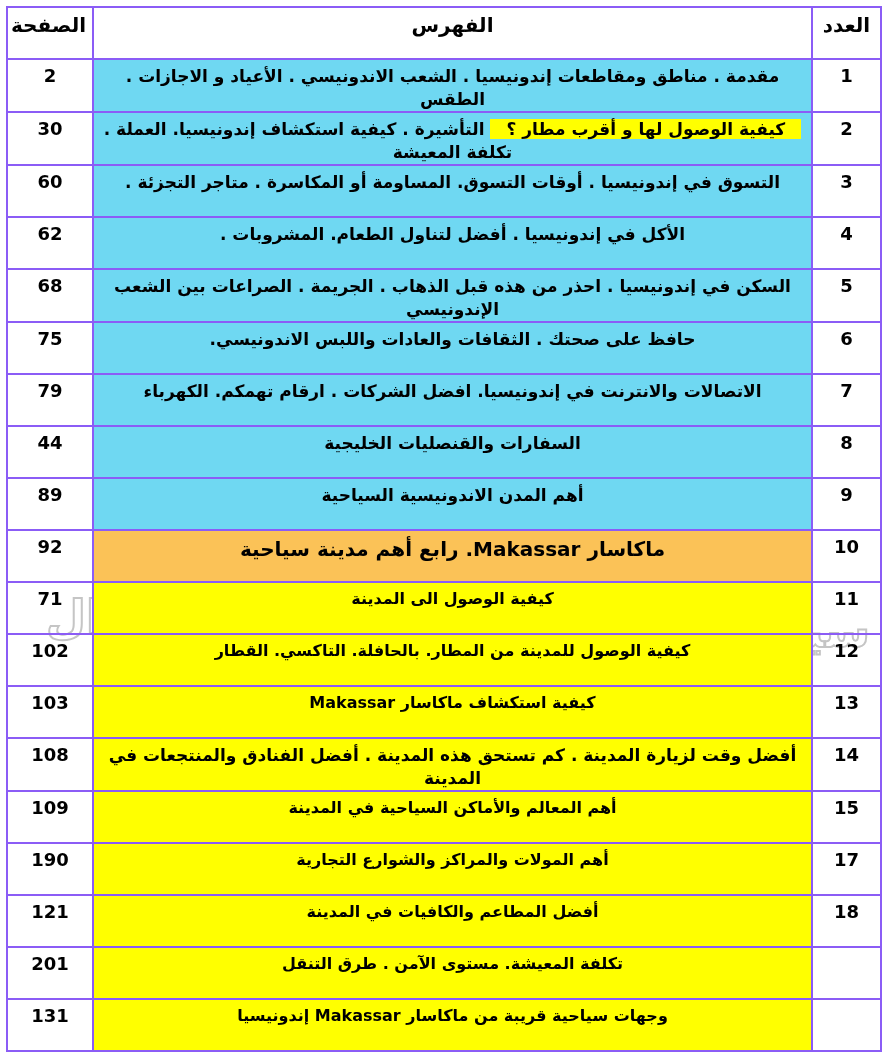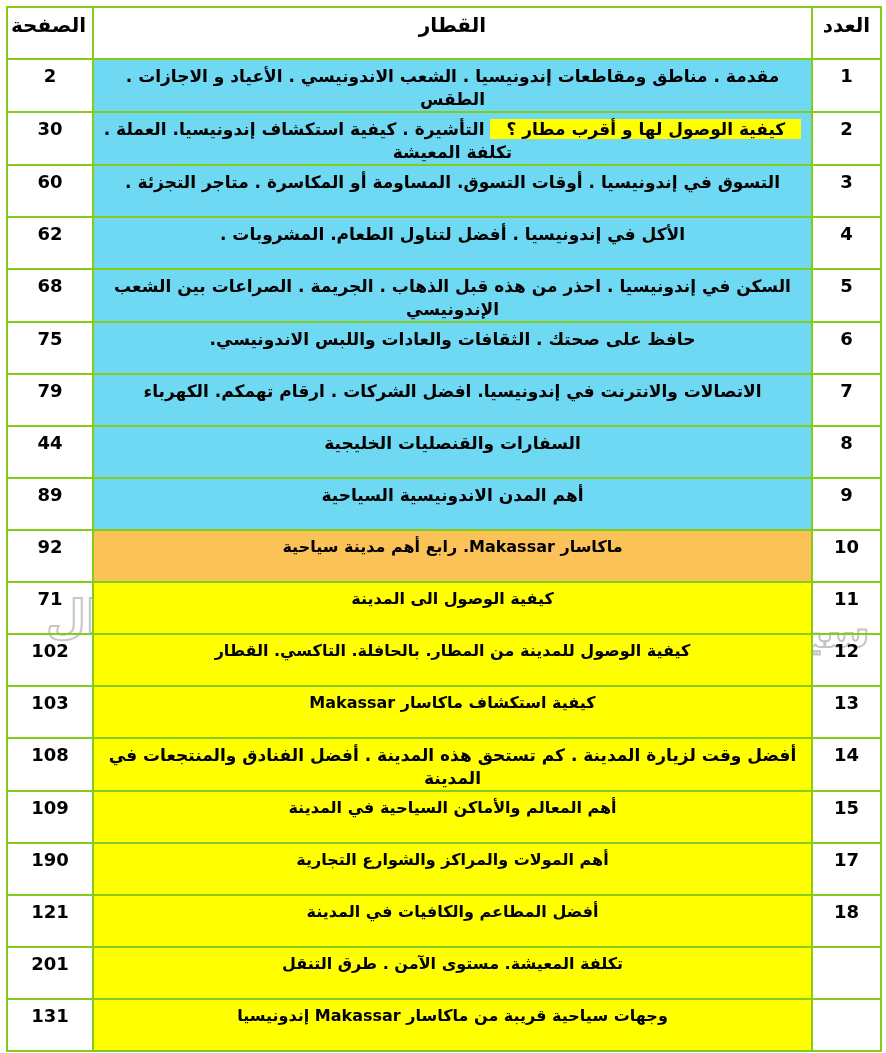--- a/index.html
+++ b/index.html
@@ -23,54 +23,54 @@
 
   table.toc{
     position:absolute;top:6px;left:6px;z-index:2;
     width:874px;table-layout:fixed;border-collapse:collapse;
     direction:rtl;
   }
   col.c-num{width:69px;}
   col.c-content{width:719px;}
   col.c-page{width:86px;}
   th,td{
-    border:2px solid #84cc16;
+    border:2px solid #8b5cf6;
     vertical-align:top;text-align:center;
     padding:5px 6px 0 6px;
     font-weight:700;color:#000;
     height:45px;
     overflow:hidden;
   }
   th{font-size:20px;background:transparent;}
   td.num,td.page{font-size:18px;background:transparent;}
   td.content{line-height:1.35;}
   .size-sm{font-size:17px;}
   .size-md{font-size:16px;}
-  .size-lg{font-size:16px;}
+  .size-lg{font-size:20px;}
   .bg-cyan{background:var(--cyan,#6fd8f2);}
   .bg-orange{background:var(--orange,#fbc257);}
   .bg-yellow{background:var(--yellow,#ffff00);}
   .hl{background:var(--highlight,#ffff00);padding:0 16px;}
 </style>
 </head>
 <body>
 
 <div class="watermark-frag" id="wm-right">سياحة</div>
 <div class="watermark-frag" id="wm-left">ال</div>
 
 <table class="toc">
   <colgroup>
     <col class="c-num">
     <col class="c-content">
     <col class="c-page">
   </colgroup>
   <thead>
     <tr>
       <th>العدد</th>
-      <th>القطار</th>
+      <th>الفهرس</th>
       <th>الصفحة</th>
     </tr>
   </thead>
   <tbody>
   <tr>
     <td class="num">1</td>
     <td class="content bg-cyan size-sm"><span class="txt">مقدمة . مناطق ومقاطعات إندونيسيا . الشعب الاندونيسي . الأعياد و الاجازات . الطقس</span></td>
     <td class="page">2</td>
   </tr>
 

